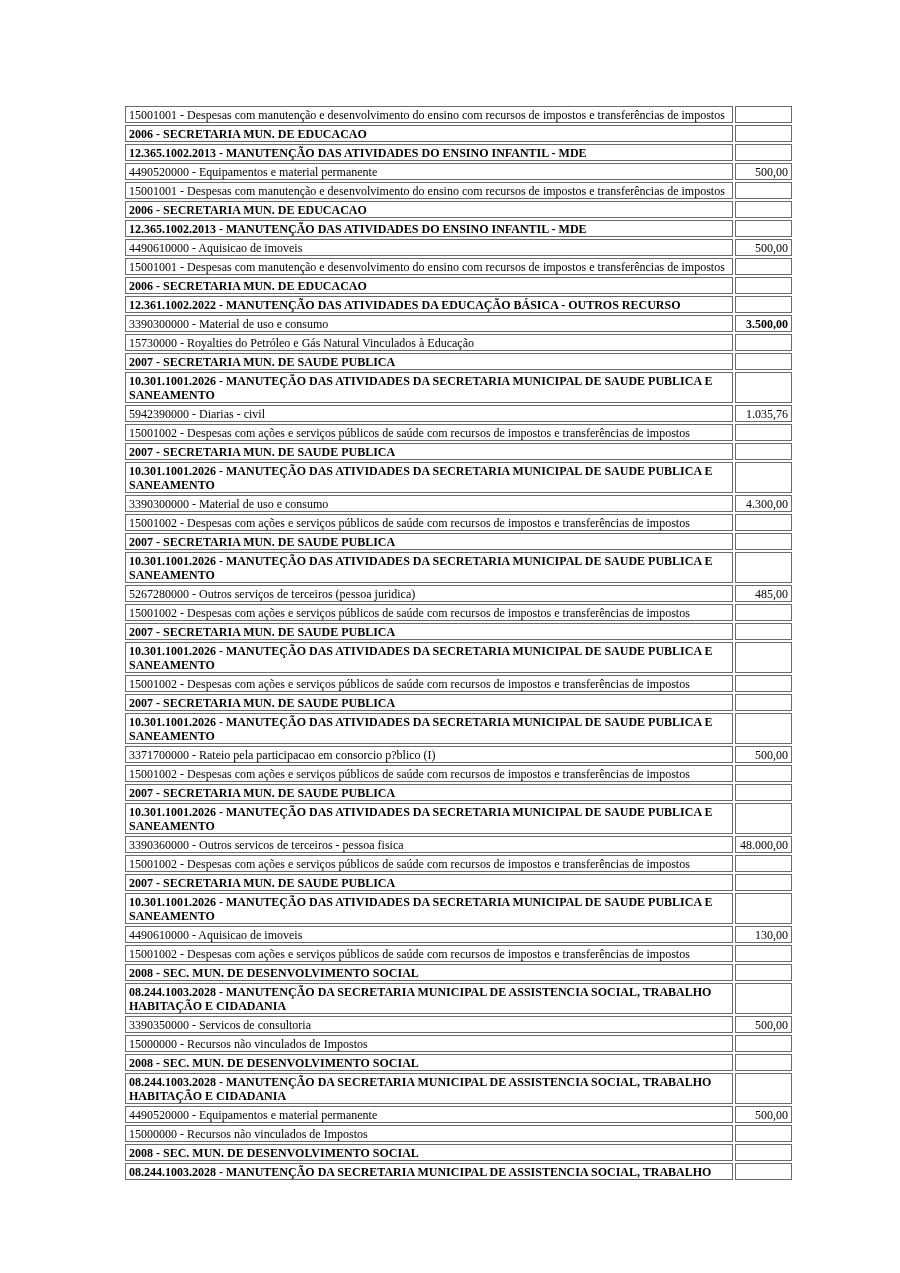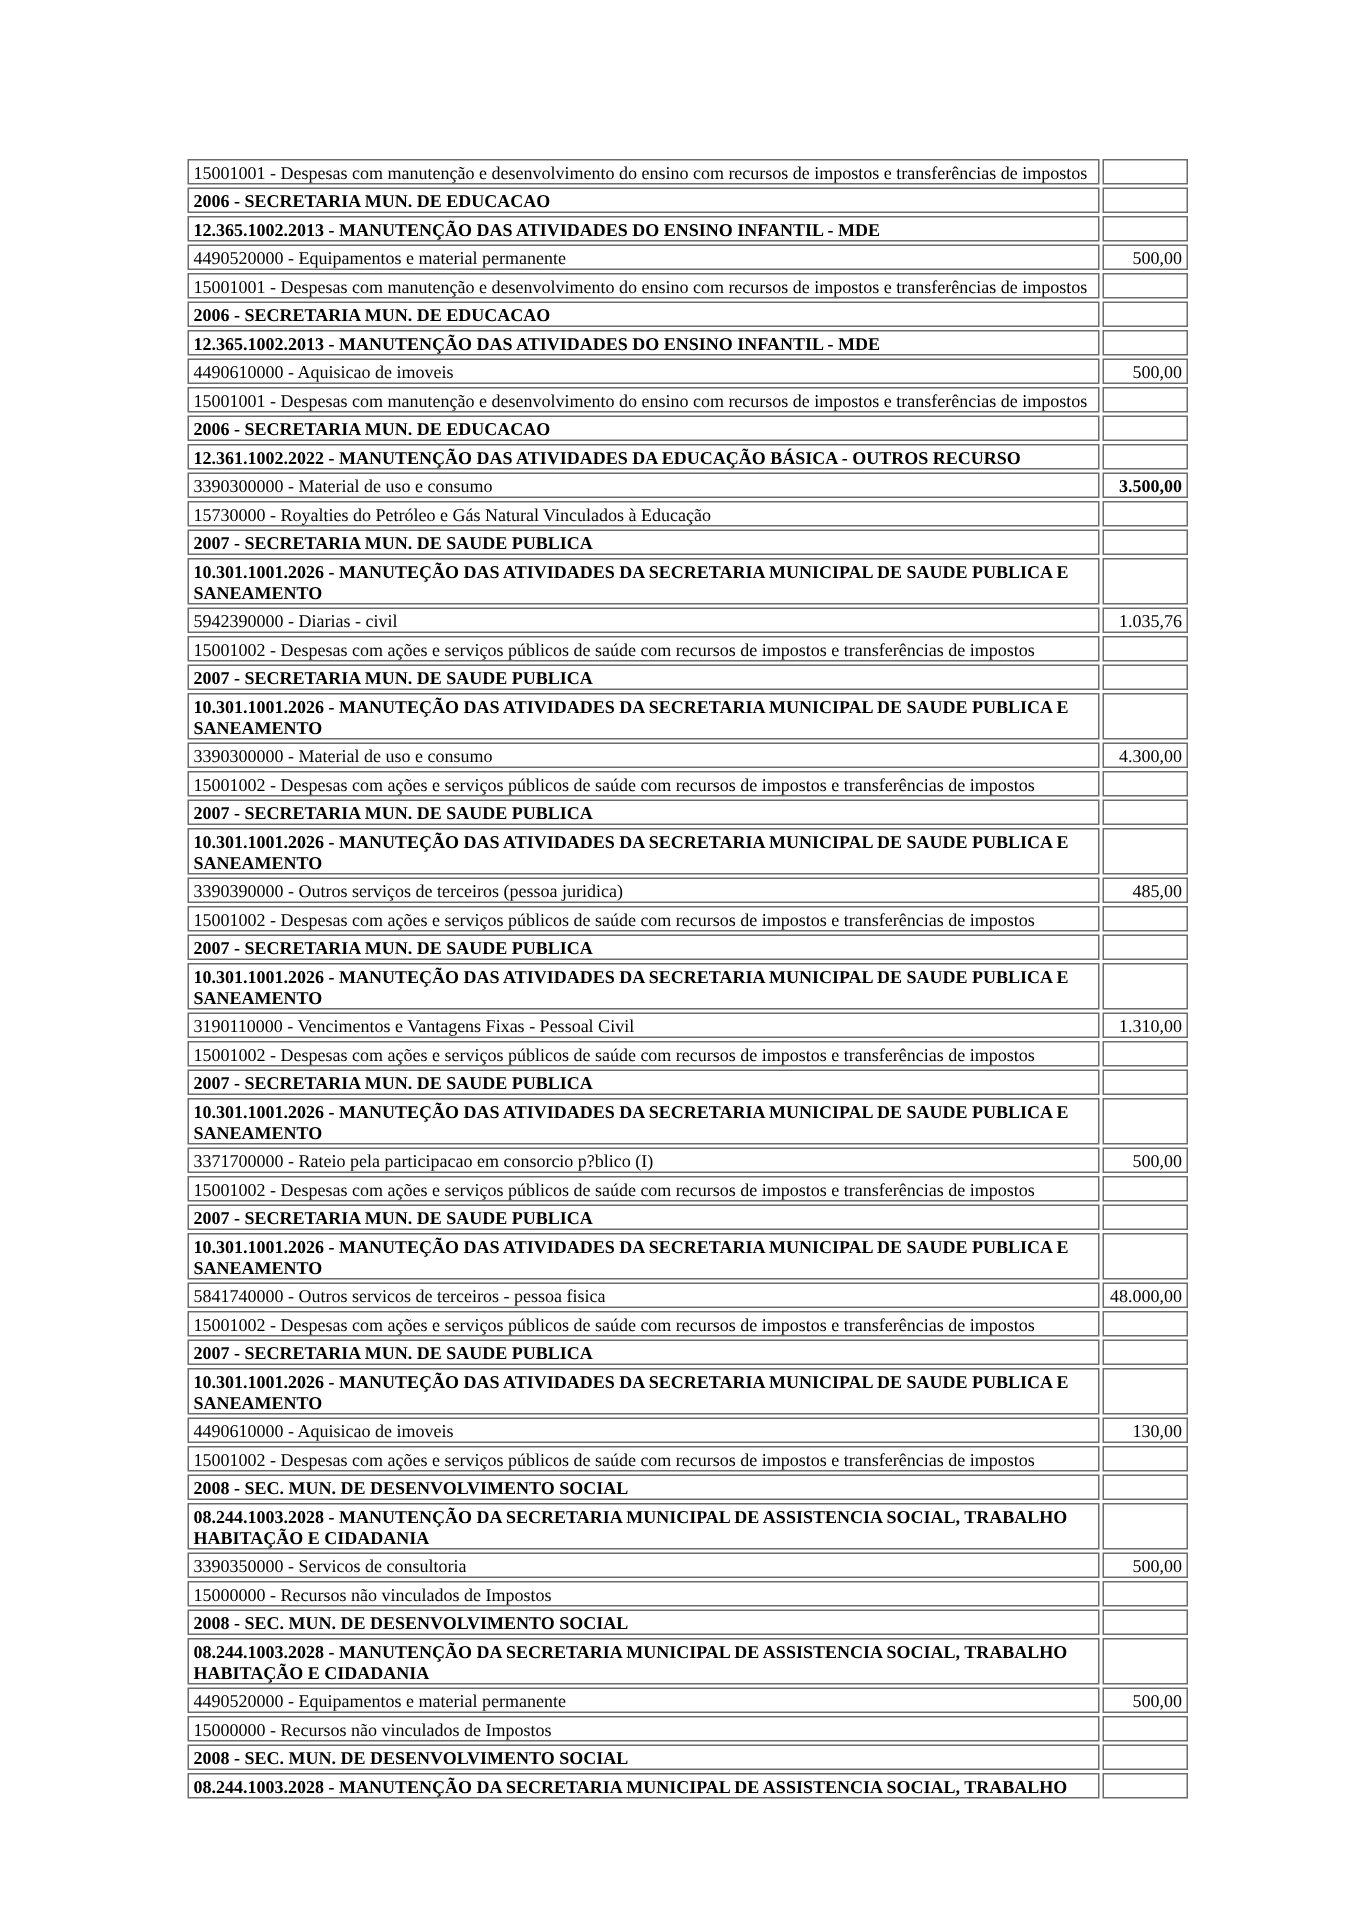--- a/index.html
+++ b/index.html
@@ -141,41 +141,37 @@
         <tr class="header-row">
     <td class="desc" style="border-color: rgb(107, 107, 107);">2007 - SECRETARIA MUN. DE SAUDE PUBLICA</td>
     <td class="val" style="border-color: rgb(107, 107, 107);"></td>
   </tr>
         <tr class="header-row">
     <td class="desc" style="border-color: rgb(107, 107, 107);">10.301.1001.2026 - MANUTEÇÃO DAS ATIVIDADES DA SECRETARIA MUNICIPAL DE SAUDE PUBLICA E
 SANEAMENTO</td>
     <td class="val" style="border-color: rgb(107, 107, 107);"></td>
   </tr>
         <tr class="detail-row">
-    <td class="desc" style="border-color: rgb(107, 107, 107);">3390390000 - Outros serviços de terceiros (pessoa juridica)</td>
+    <td class="desc" style="border-color: rgb(107, 107, 107);">5267280000 - Outros serviços de terceiros (pessoa juridica)</td>
     <td class="val" style="border-color: rgb(107, 107, 107);">485,00</td>
   </tr>
         <tr class="detail-row">
     <td class="desc" style="border-color: rgb(107, 107, 107);">15001002 - Despesas com ações e serviços públicos de saúde com recursos de impostos e transferências de impostos</td>
     <td class="val" style="border-color: rgb(107, 107, 107);"></td>
   </tr>
         <tr class="header-row">
     <td class="desc" style="border-color: rgb(107, 107, 107);">2007 - SECRETARIA MUN. DE SAUDE PUBLICA</td>
     <td class="val" style="border-color: rgb(107, 107, 107);"></td>
   </tr>
         <tr class="header-row">
     <td class="desc" style="border-color: rgb(107, 107, 107);">10.301.1001.2026 - MANUTEÇÃO DAS ATIVIDADES DA SECRETARIA MUNICIPAL DE SAUDE PUBLICA E
 SANEAMENTO</td>
     <td class="val" style="border-color: rgb(107, 107, 107);"></td>
   </tr>
         <tr class="detail-row">
-    <td class="desc" style="border-color: rgb(107, 107, 107);">3190110000 - Vencimentos e Vantagens Fixas - Pessoal Civil</td>
-    <td class="val" style="border-color: rgb(107, 107, 107);">1.310,00</td>
-  </tr>
-        <tr class="detail-row">
     <td class="desc" style="border-color: rgb(107, 107, 107);">15001002 - Despesas com ações e serviços públicos de saúde com recursos de impostos e transferências de impostos</td>
     <td class="val" style="border-color: rgb(107, 107, 107);"></td>
   </tr>
         <tr class="header-row">
     <td class="desc" style="border-color: rgb(107, 107, 107);">2007 - SECRETARIA MUN. DE SAUDE PUBLICA</td>
     <td class="val" style="border-color: rgb(107, 107, 107);"></td>
   </tr>
         <tr class="header-row">
     <td class="desc" style="border-color: rgb(107, 107, 107);">10.301.1001.2026 - MANUTEÇÃO DAS ATIVIDADES DA SECRETARIA MUNICIPAL DE SAUDE PUBLICA E
 SANEAMENTO</td>
@@ -192,21 +188,21 @@
         <tr class="header-row">
     <td class="desc" style="border-color: rgb(107, 107, 107);">2007 - SECRETARIA MUN. DE SAUDE PUBLICA</td>
     <td class="val" style="border-color: rgb(107, 107, 107);"></td>
   </tr>
         <tr class="header-row">
     <td class="desc" style="border-color: rgb(107, 107, 107);">10.301.1001.2026 - MANUTEÇÃO DAS ATIVIDADES DA SECRETARIA MUNICIPAL DE SAUDE PUBLICA E
 SANEAMENTO</td>
     <td class="val" style="border-color: rgb(107, 107, 107);"></td>
   </tr>
         <tr class="detail-row">
-    <td class="desc" style="border-color: rgb(107, 107, 107);">5841740000 - Outros servicos de terceiros - pessoa fisica</td>
+    <td class="desc" style="border-color: rgb(107, 107, 107);">3390360000 - Outros servicos de terceiros - pessoa fisica</td>
     <td class="val" style="border-color: rgb(107, 107, 107);">48.000,00</td>
   </tr>
         <tr class="detail-row">
     <td class="desc" style="border-color: rgb(107, 107, 107);">15001002 - Despesas com ações e serviços públicos de saúde com recursos de impostos e transferências de impostos</td>
     <td class="val" style="border-color: rgb(107, 107, 107);"></td>
   </tr>
         <tr class="header-row">
     <td class="desc" style="border-color: rgb(107, 107, 107);">2007 - SECRETARIA MUN. DE SAUDE PUBLICA</td>
     <td class="val" style="border-color: rgb(107, 107, 107);"></td>
   </tr>

